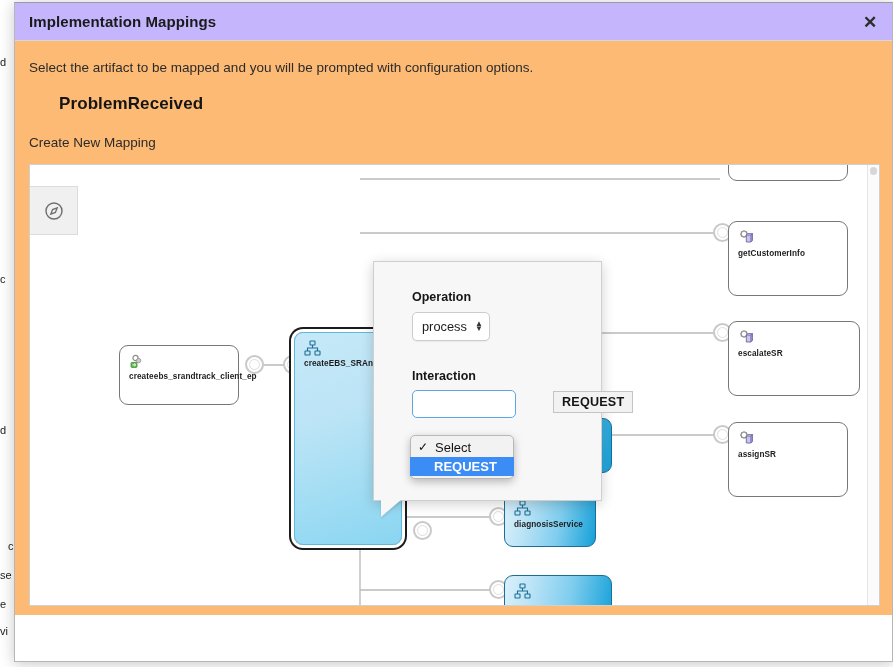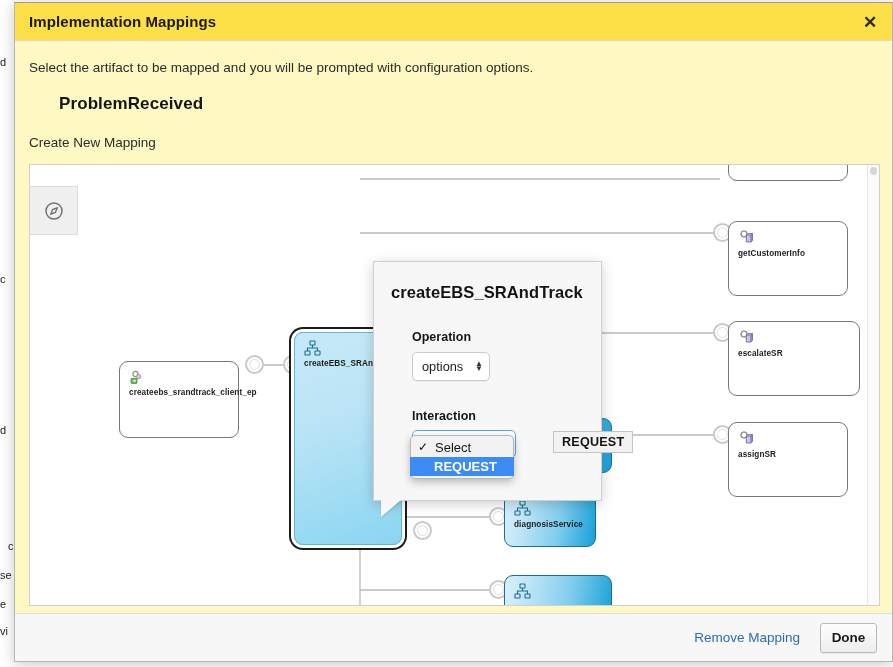--- a/index.html
+++ b/index.html
@@ -33,42 +33,42 @@
     border: 1px solid #b6b6b6;
     border-top: 1px solid #9b9b9b;
     box-shadow: 0 2px 14px rgba(0,0,0,0.22);
     box-sizing: border-box;
     overflow: hidden;
   }
 
   .modal-titlebar {
     position: relative;
     height: 37px;
-    background: #fde047;
+    background: #c4b5fd;
     border-bottom: 1px solid #d8d8d8;
     display: flex; align-items: center;
   }
   .modal-title {
     margin-left: 14px;
     font-size: 15px; font-weight: bold; color: #1a1a1a;
     letter-spacing: 0.1px;
   }
   .close-btn {
     position: absolute; right: 10px; top: 7px;
     width: 24px; height: 24px;
     display: flex; align-items: center; justify-content: center;
     font-size: 17px; color: #2d2d2d; cursor: pointer;
     line-height: 1; font-weight: 600;
     background: transparent; border: none;
   }
 
   .modal-body {
     position: relative;
     height: 574px;
-    background: #fef9c3;
+    background: #fdba74;
     padding: 0 14px;
     box-sizing: border-box;
   }
 
   .instruction {
     padding-top: 19px;
     font-size: 13.5px; color: #2b2b2b;
   }
   .artifact-name {
     margin-top: 19px;
@@ -347,21 +347,21 @@
       <div class="port" style="left:253px; top:190px;"></div>
       <div class="port" style="left:683px; top:58px;"></div>
       <div class="port" style="left:683px; top:158px;"></div>
       <div class="port" style="left:683px; top:260px;"></div>
       <div class="port" style="left:459px; top:342px;"></div>
       <div class="port" style="left:459px; top:415px;"></div>
       <div class="port" style="left:383px; top:356px;"></div>
 
       <div class="node node-plain" style="left:698px; top:-40px; width:120px; height:56px;"></div>
 
-      <div class="node node-plain" style="left:89px; top:180px; width:120px; height:77px;margin-top:16px;">
+      <div class="node node-plain" style="left:89px; top:180px; width:120px; height:60px;">
         <span class="node-ico">
           <svg width="16" height="16" viewBox="0 0 16 16">
             <circle cx="6.5" cy="5" r="2.6" fill="none" stroke="#8d8d8d" stroke-width="1.2"></circle>
             <circle cx="9.6" cy="7.6" r="2.2" fill="#cfcfcf" stroke="#8d8d8d" stroke-width="0.8"></circle>
             <rect x="2" y="9.4" width="6" height="5" rx="1" fill="#5fbb4e" stroke="#3d8a31" stroke-width="0.8"></rect>
             <path d="M3.5 11.9 h3 M5.3 10.6 l1.4 1.3 l-1.4 1.3" stroke="#ffffff" stroke-width="0.9" fill="none"></path>
           </svg>
         </span>
         <span class="node-label" style="top:26px;">createebs_srandtrack_client_ep</span>
       </div>
@@ -436,25 +436,24 @@
           <svg width="17" height="17" viewBox="0 0 17 17">
             <rect x="6" y="1" width="5" height="4" rx="0.6" fill="none" stroke="#1e6e93" stroke-width="1.1"></rect>
             <rect x="1" y="11" width="5" height="4" rx="0.6" fill="none" stroke="#1e6e93" stroke-width="1.1"></rect>
             <rect x="11" y="11" width="5" height="4" rx="0.6" fill="none" stroke="#1e6e93" stroke-width="1.1"></rect>
             <path d="M8.5 5 v3 M3.5 11 v-3 h10 v3" fill="none" stroke="#1e6e93" stroke-width="1.1"></path>
           </svg>
         </span>
       </div>
 
       <div class="popup" style="left:343px; top:96px;">
-        <div class="popup-title">createEBS_SRAndTrack</div>
 
         <div class="field-label">Operation</div>
         <div class="popup-select">
-          <span>options</span>
+          <span>process</span>
           <span class="caret">
             <span>▲</span>
               <span>▼</span>
           </span>
         </div>
 
         <div class="field-label">Interaction</div>
         <div class="interaction-row">
           <div class="interaction-field"></div>
           <div class="request-badge">REQUEST</div>
@@ -470,17 +469,13 @@
           <span>REQUEST</span>
         </div>
       </div>
 
       <div class="canvas-scroll-v">
         <div class="thumb"></div>
       </div>
     </div>
   </div>
 
-  <div class="modal-footer">
-    <span class="link-btn">Remove Mapping</span>
-    <button class="done-btn">Done</button>
-  </div>
 </div>
 
 </body></html>

